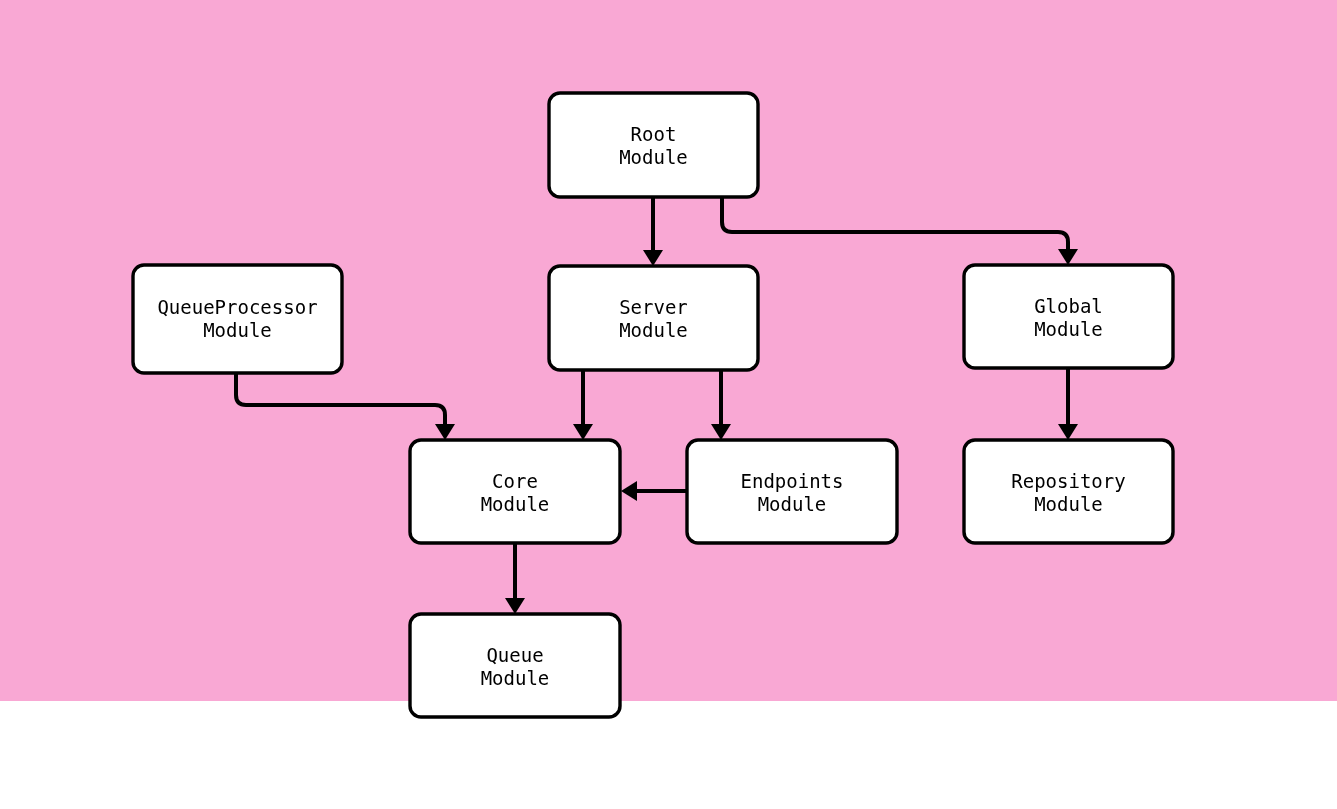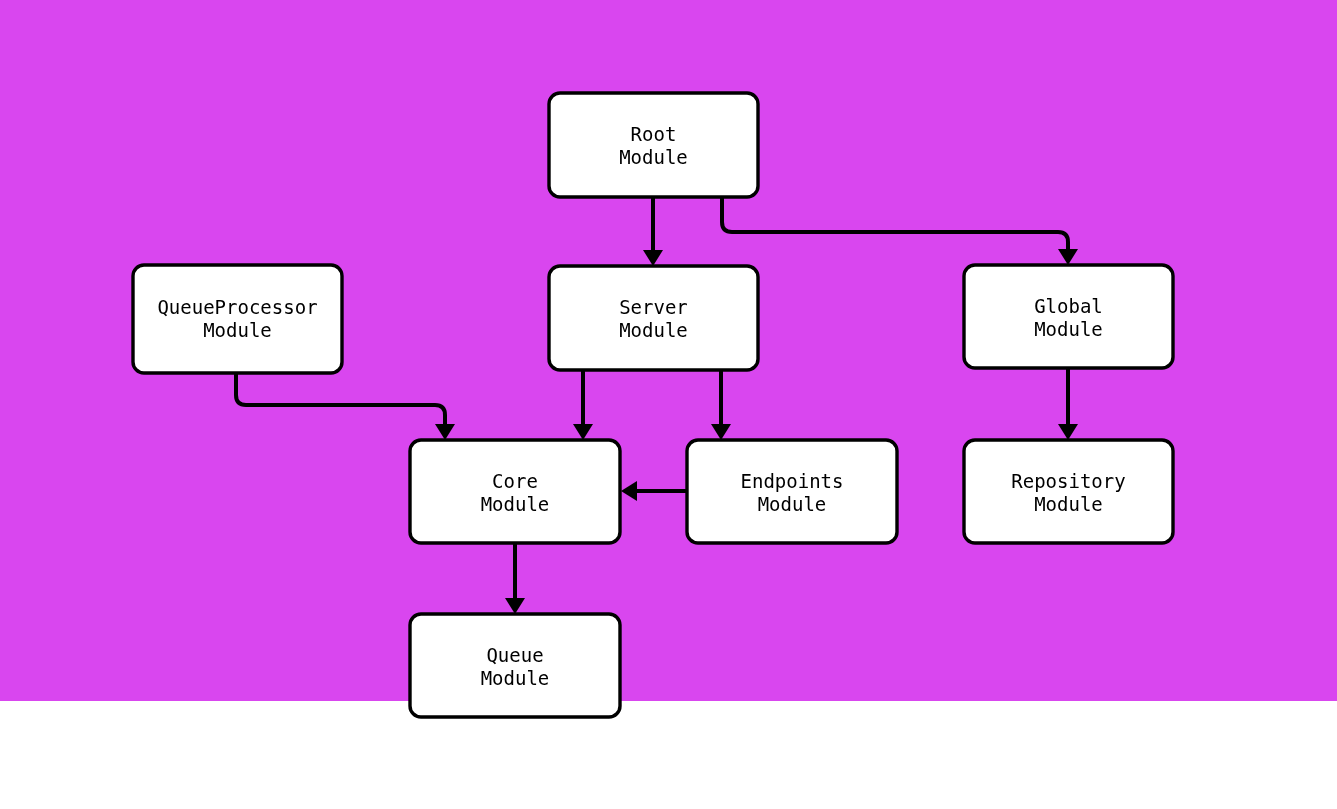--- a/index.html
+++ b/index.html
@@ -10,21 +10,21 @@
   body {
     width: 1337px;
     height: 809px;
     overflow: hidden;
     font-family: "DejaVu Sans Mono", "Liberation Mono", monospace;
   }
   #diagram-canvas {
     position: relative;
     width: 1337px;
     height: 701px;
-    background: #d946ef;
+    background: #f9a8d4;
   }
   svg#graph {
     position: absolute;
     left: 0;
     top: 0;
     width: 1337px;
     height: 809px;
     display: block;
   }
   .node-rect {

